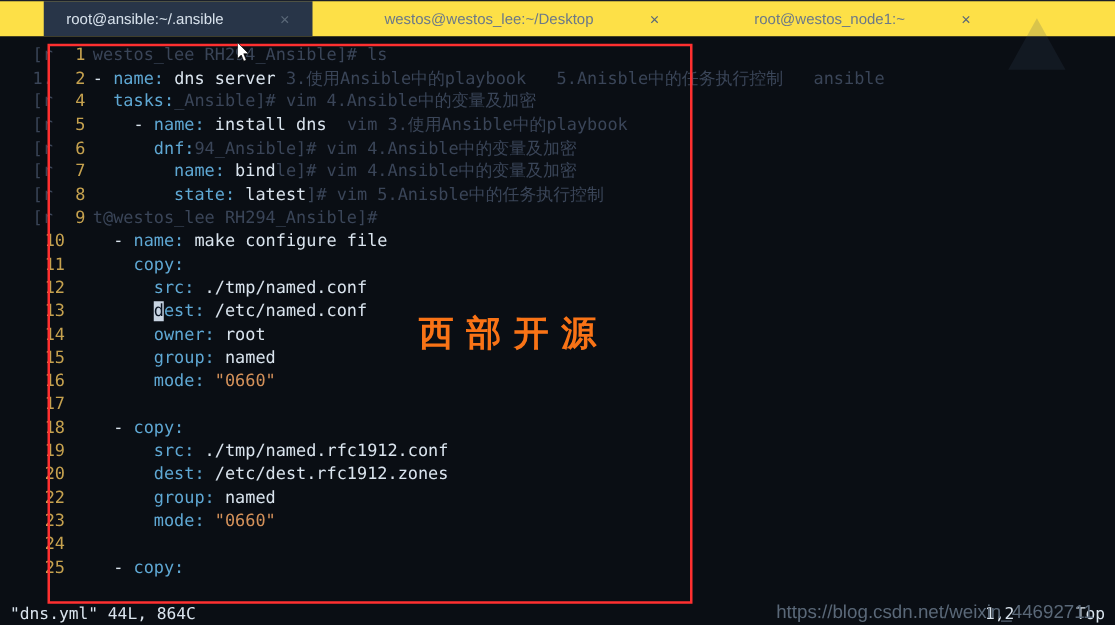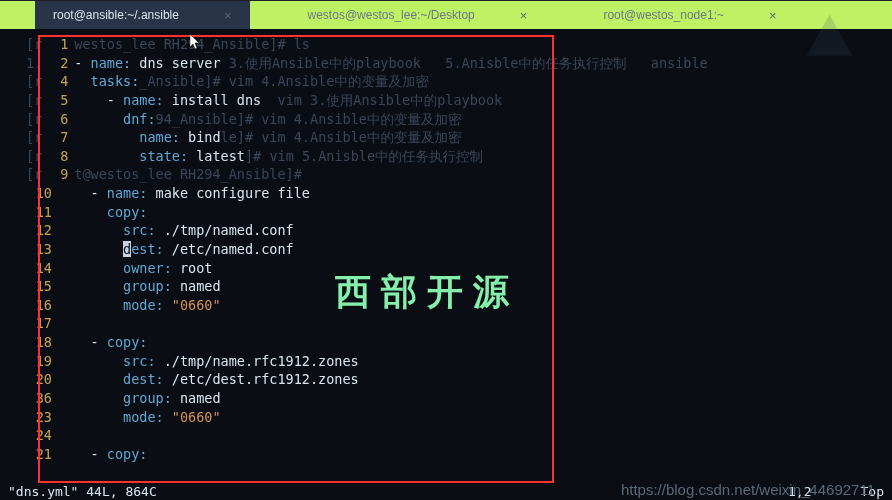--- a/index.html
+++ b/index.html
@@ -12,21 +12,21 @@
     overflow: hidden;
     position: relative;
     color: #b8c4d0;
   }
   .menubar {
     height: 1px;
     background: #1a1f2a;
   }
   .tabbar {
     display: flex;
-    background: #bef264;
+    background: #fde047;
     height: 28px;
     align-items: stretch;
     padding-left: 35px;
   }
   .tab {
     display: flex;
     align-items: center;
     padding: 0 18px;
     color: #6b7888;
     font-size: 12px;
@@ -102,23 +102,23 @@
     right: 35px;
     top: 10px;
     width: 55px;
     height: 55px;
     opacity: 0.18;
     pointer-events: none;
   }
   .logo-mid {
     position: absolute;
     left: 335px;
-    top: 268px;
-    color: #86efac;
-    font-size: 36px;
+    top: 248px;
+    color: #f97316;
+    font-size: 28px;
     font-weight: bold;
     letter-spacing: 10px;
     pointer-events: none;
   }
 </style>
 </head>
 <body>
 
 <div class="menubar"></div>
 
@@ -156,26 +156,26 @@
   <div class="line"><span class="ghost">[r</span><span class="lineno">9</span><span class="ghost">t@westos_lee RH294_Ansible]# </span></div>
   <div class="line"><span class="lineno">10</span><span class="white">    - </span><span class="key">name: </span><span class="white">make configure file</span></div>
   <div class="line"><span class="lineno">11</span><span class="white">      </span><span class="key">copy:</span></div>
   <div class="line"><span class="lineno">12</span><span class="white">        </span><span class="key">src: </span><span class="white">./tmp/named.conf</span></div>
   <div class="line"><span class="lineno">13</span><span class="white">        </span><span class="key"><span style="background:#c8d4e2;color:#0a1422">d</span>est: </span><span class="white">/etc/named.conf</span></div>
   <div class="line"><span class="lineno">14</span><span class="white">        </span><span class="key">owner: </span><span class="white">root</span></div>
   <div class="line"><span class="lineno">15</span><span class="white">        </span><span class="key">group: </span><span class="white">named</span></div>
   <div class="line"><span class="lineno">16</span><span class="white">        </span><span class="key">mode: </span><span class="orange">"0660"</span></div>
   <div class="line"><span class="lineno">17</span></div>
   <div class="line"><span class="lineno">18</span><span class="white">    - </span><span class="key">copy:</span></div>
-  <div class="line"><span class="lineno">19</span><span class="white">        </span><span class="key">src: </span><span class="white">./tmp/name.rfc1912.zones</span></div>
+  <div class="line"><span class="lineno">19</span><span class="white">        </span><span class="key">src: </span><span class="white">./tmp/named.rfc1912.conf</span></div>
   <div class="line"><span class="lineno">20</span><span class="white">        </span><span class="key">dest: </span><span class="white">/etc/dest.rfc1912.zones</span></div>
-  <div class="line"><span class="lineno">36</span><span class="white">        </span><span class="key">group: </span><span class="white">named</span></div>
+  <div class="line"><span class="lineno">22</span><span class="white">        </span><span class="key">group: </span><span class="white">named</span></div>
   <div class="line"><span class="lineno">23</span><span class="white">        </span><span class="key">mode: </span><span class="orange">"0660"</span></div>
   <div class="line"><span class="lineno">24</span></div>
-  <div class="line"><span class="lineno">21</span><span class="white">    - </span><span class="key">copy:</span></div>
+  <div class="line"><span class="lineno">25</span><span class="white">    - </span><span class="key">copy:</span></div>
 
 </div>
 
 <div class="logo-mid">西部开源</div>
 
 <div class="highlight-box"></div>
 
 <div class="cursor">
   <svg width="11" height="16" viewBox="0 0 11 16">
       <path d="M0 0 L0 13 L3 10 L5 15 L7 14 L5 9 L9 9 Z" fill="#ffffff" stroke="#000" stroke-width="0.5"></path>

